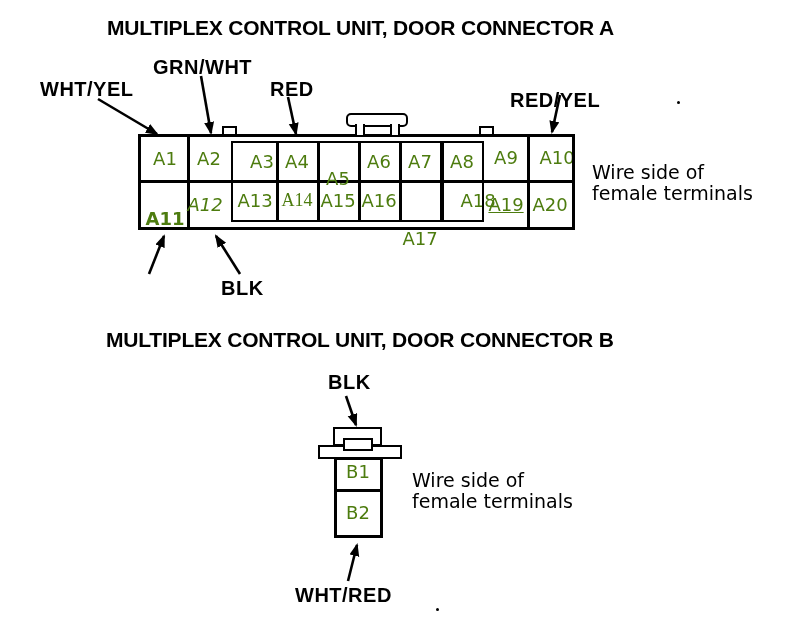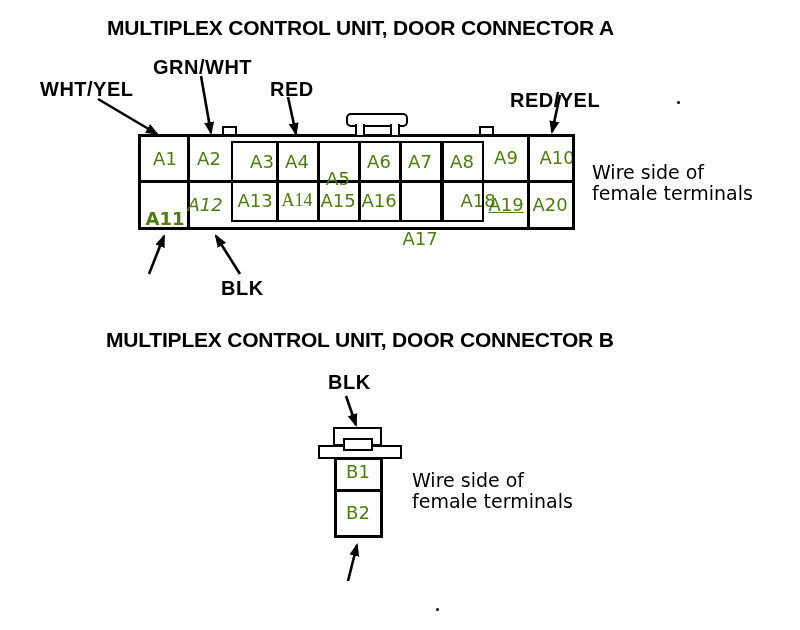--- a/index.html
+++ b/index.html
@@ -89,20 +89,21 @@
   <div class="pin" style="left:528px;top:194px;">A20</div>
 
   <div class="note" style="left:592px;top:162px;">
     <div>Wire side of</div>
     <div>female terminals</div>
   </div>
 
   <div class="title" style="left:106px;top:328px;text-align:right;">MULTIPLEX CONTROL UNIT, DOOR CONNECTOR B</div>
 
   <div class="wlabel" style="left:328px;top:371px;">BLK</div>
+  <div class="wlabel" style="left:295px;top:584px;">WHT/RED</div>
 
   <div class="box thin" style="left:333px;top:427px;width:49px;height:19px;"></div>
   <div class="box" style="left:343px;top:438px;width:30px;height:13px;border-width:2px;z-index:3;"></div>
   <div class="box thin" style="left:318px;top:445px;width:84px;height:14px;"></div>
   <div class="box" style="left:334px;top:457px;width:49px;height:81px;z-index:2;"></div>
   <div class="hline" style="left:337px;top:489px;width:43px;z-index:3;"></div>
 
   <div class="pin" style="left:336px;top:461px;z-index:4;">B1</div>
   <div class="pin" style="left:336px;top:502px;z-index:4;">B2</div>
 

